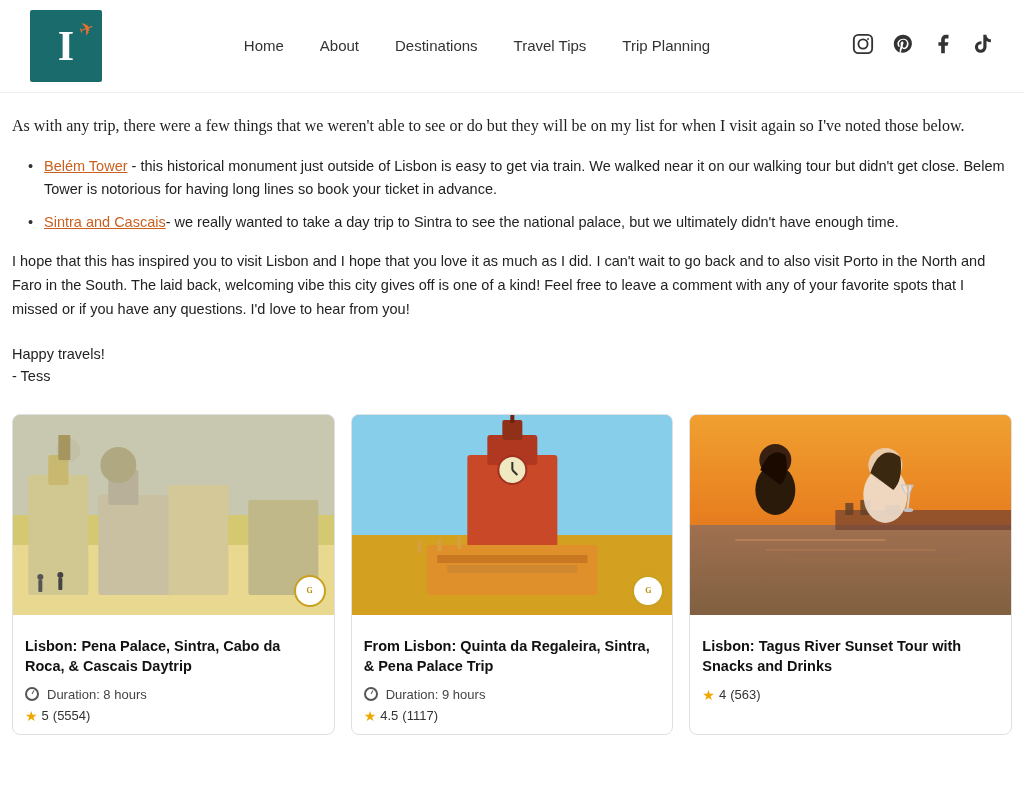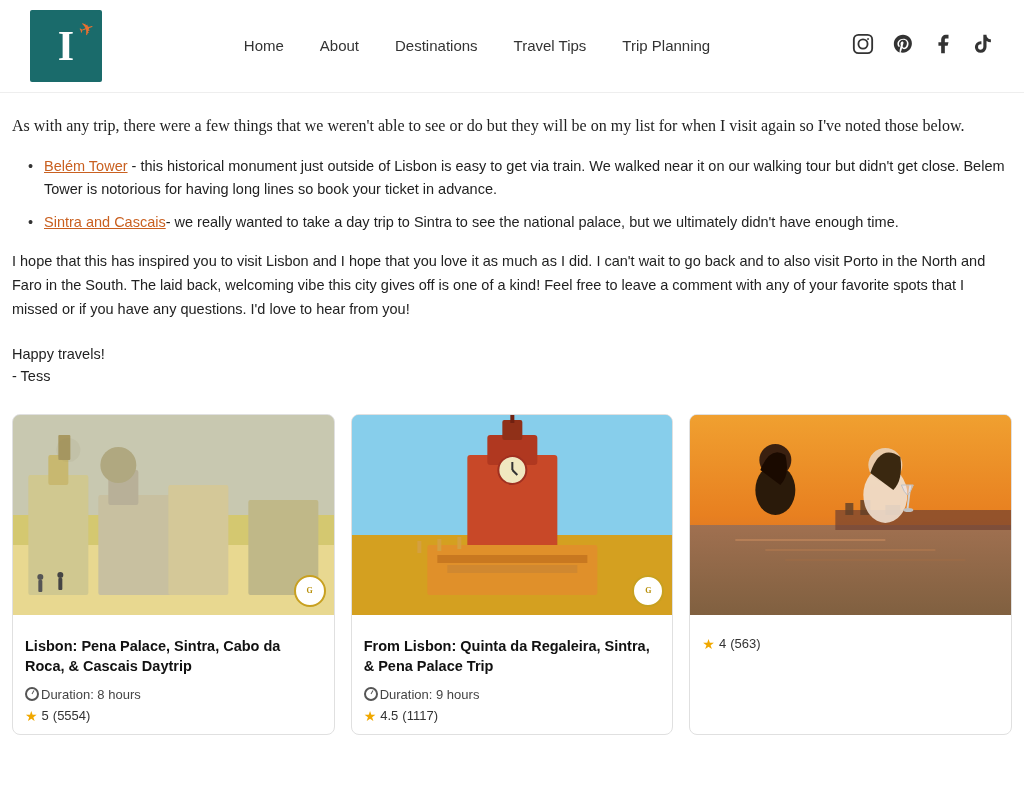--- a/index.html
+++ b/index.html
@@ -182,21 +182,21 @@
       margin-bottom: 10px;
       color: #111;
     }
     .card-duration {
       font-size: 13px;
       font-family: Arial, sans-serif;
       color: #444;
       margin-bottom: 6px;
       display: flex;
       align-items: center;
-      gap: 2px;
+      gap: 8px;
     }
     .clock-icon {
       display: inline-block;
       width: 14px;
       height: 14px;
       border: 2px solid #555;
       border-radius: 50%;
       position: relative;
       flex-shrink: 0;
     }
@@ -409,20 +409,21 @@
 
             <path d="M185,58 Q195,28 215,42 Q218,65 208,75 Z" fill="#3a2810"></path>
 
             <line x1="225" y1="70" x2="222" y2="95" stroke="#d0d0d0" stroke-width="2"></line>
             <ellipse cx="223" cy="95" rx="5" ry="2" fill="#c0c0c0"></ellipse>
             <path d="M216,70 Q219,78 222,80 Q225,78 228,70 Z" fill="#e8e8f880" stroke="#c0c0c0" stroke-width="1"></path>
           </svg>
         </div>
       </div>
       <div class="card-body">
+        <div class="card-title">Lisbon: Tagus River Sunset Tour with Snacks and Drinks</div>
         <div class="card-rating">
           <span class="star">★</span>
           <span>4</span>
           <span>(563)</span>
         </div>
       </div>
     </div>
 
   </div>
 </div>

